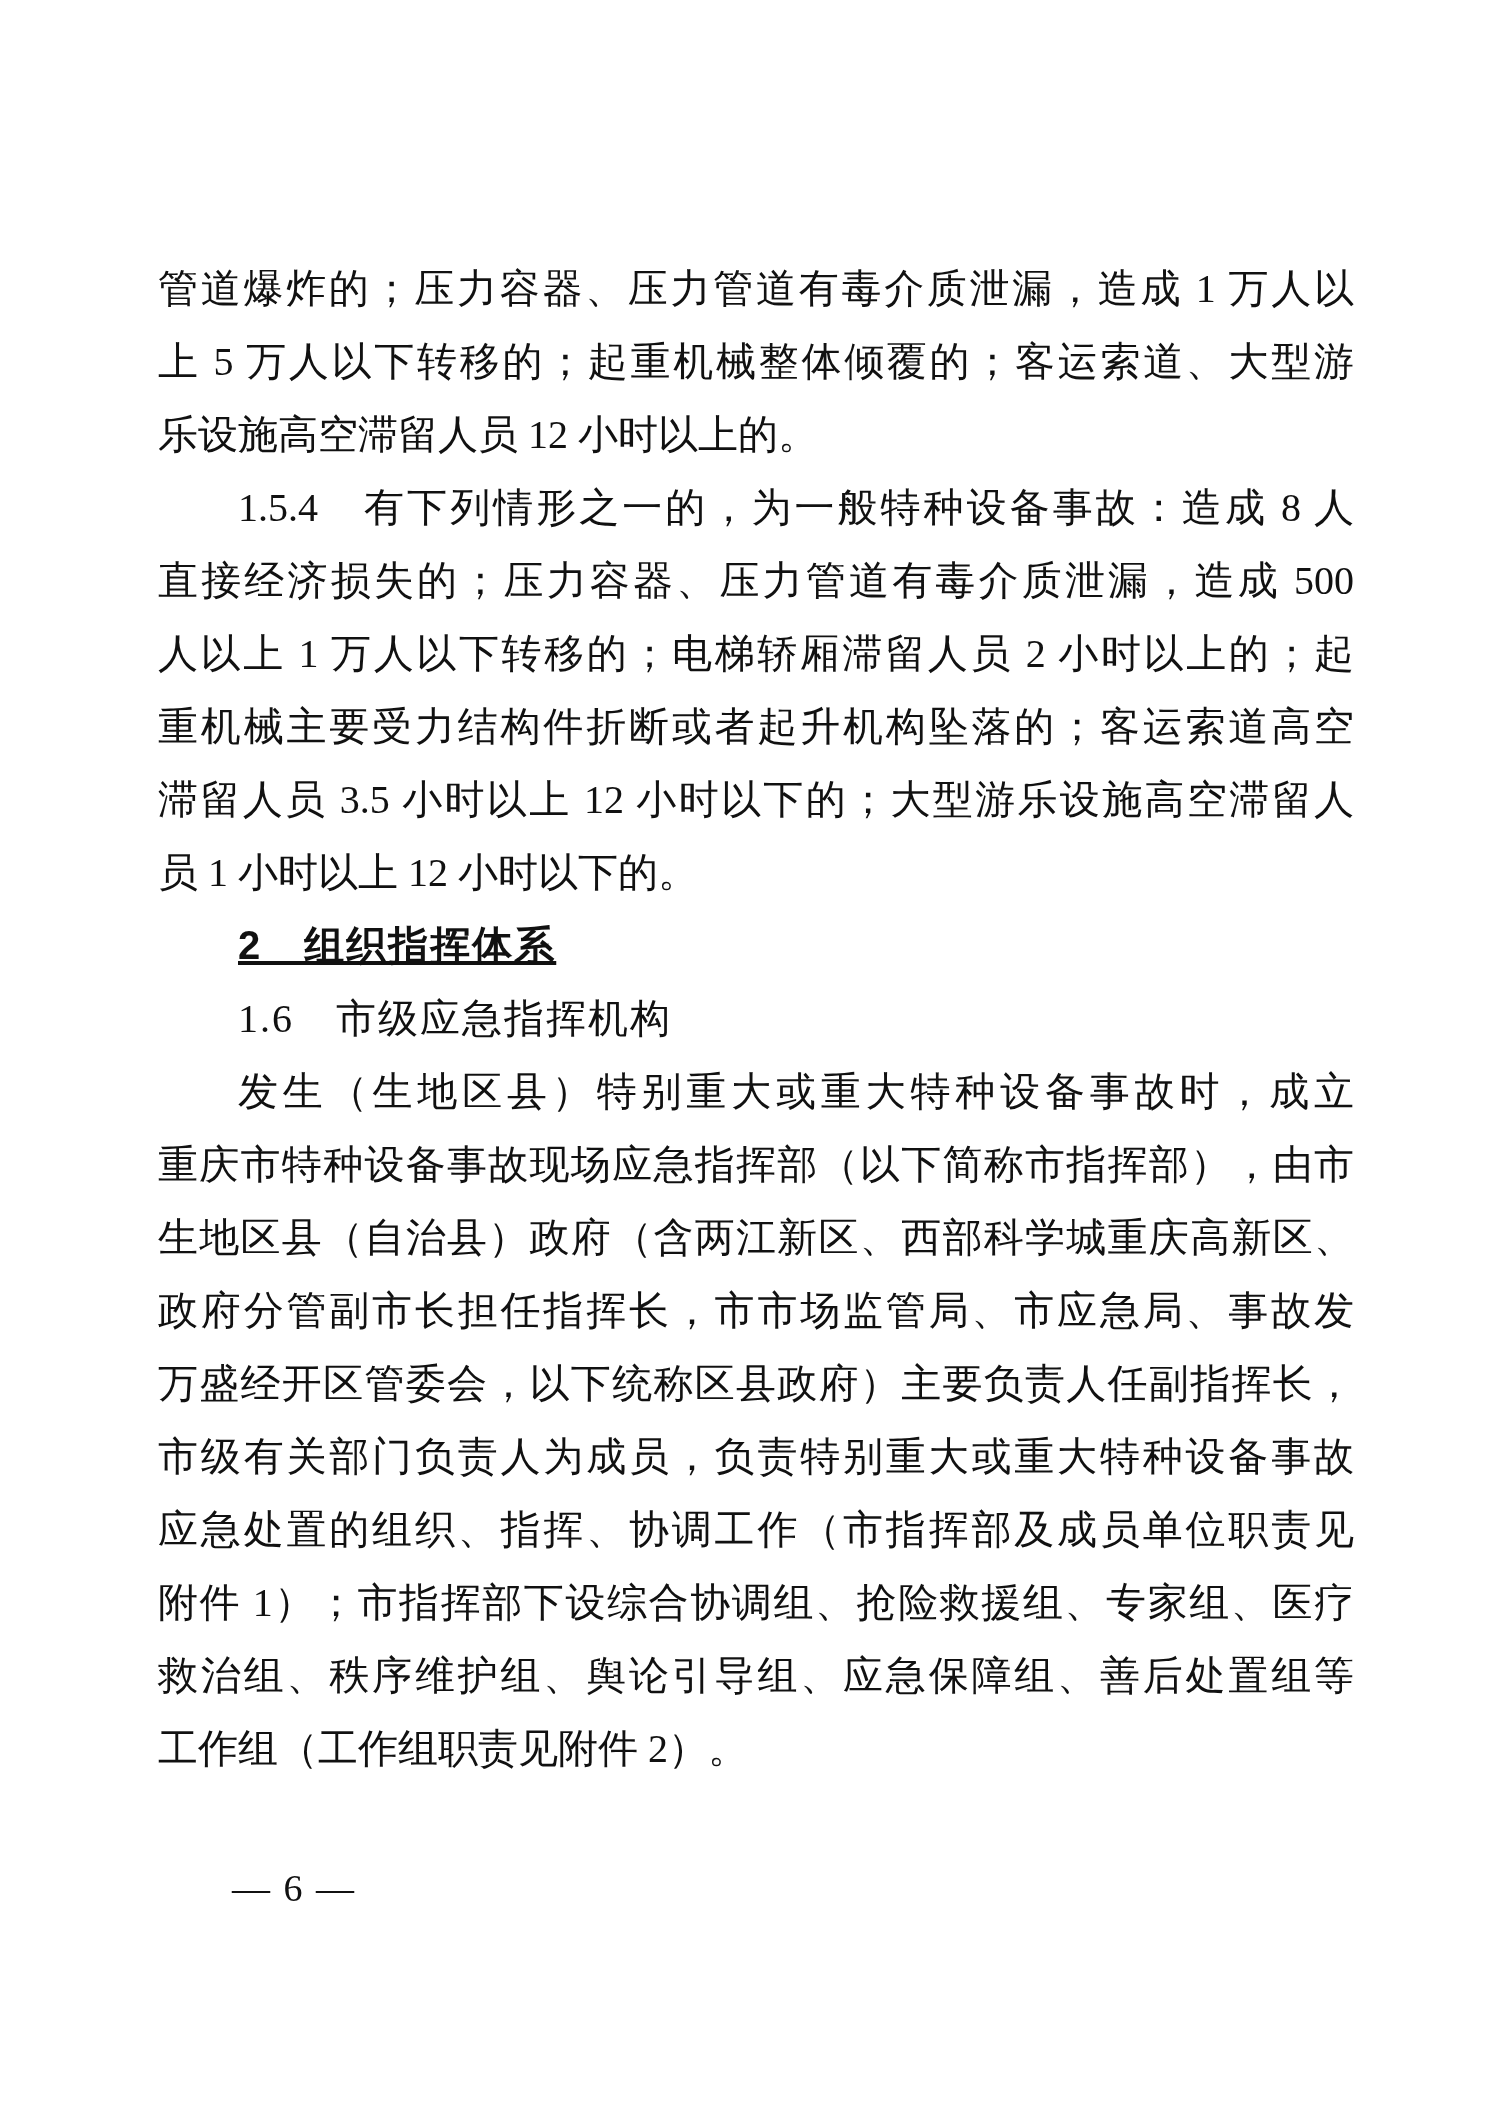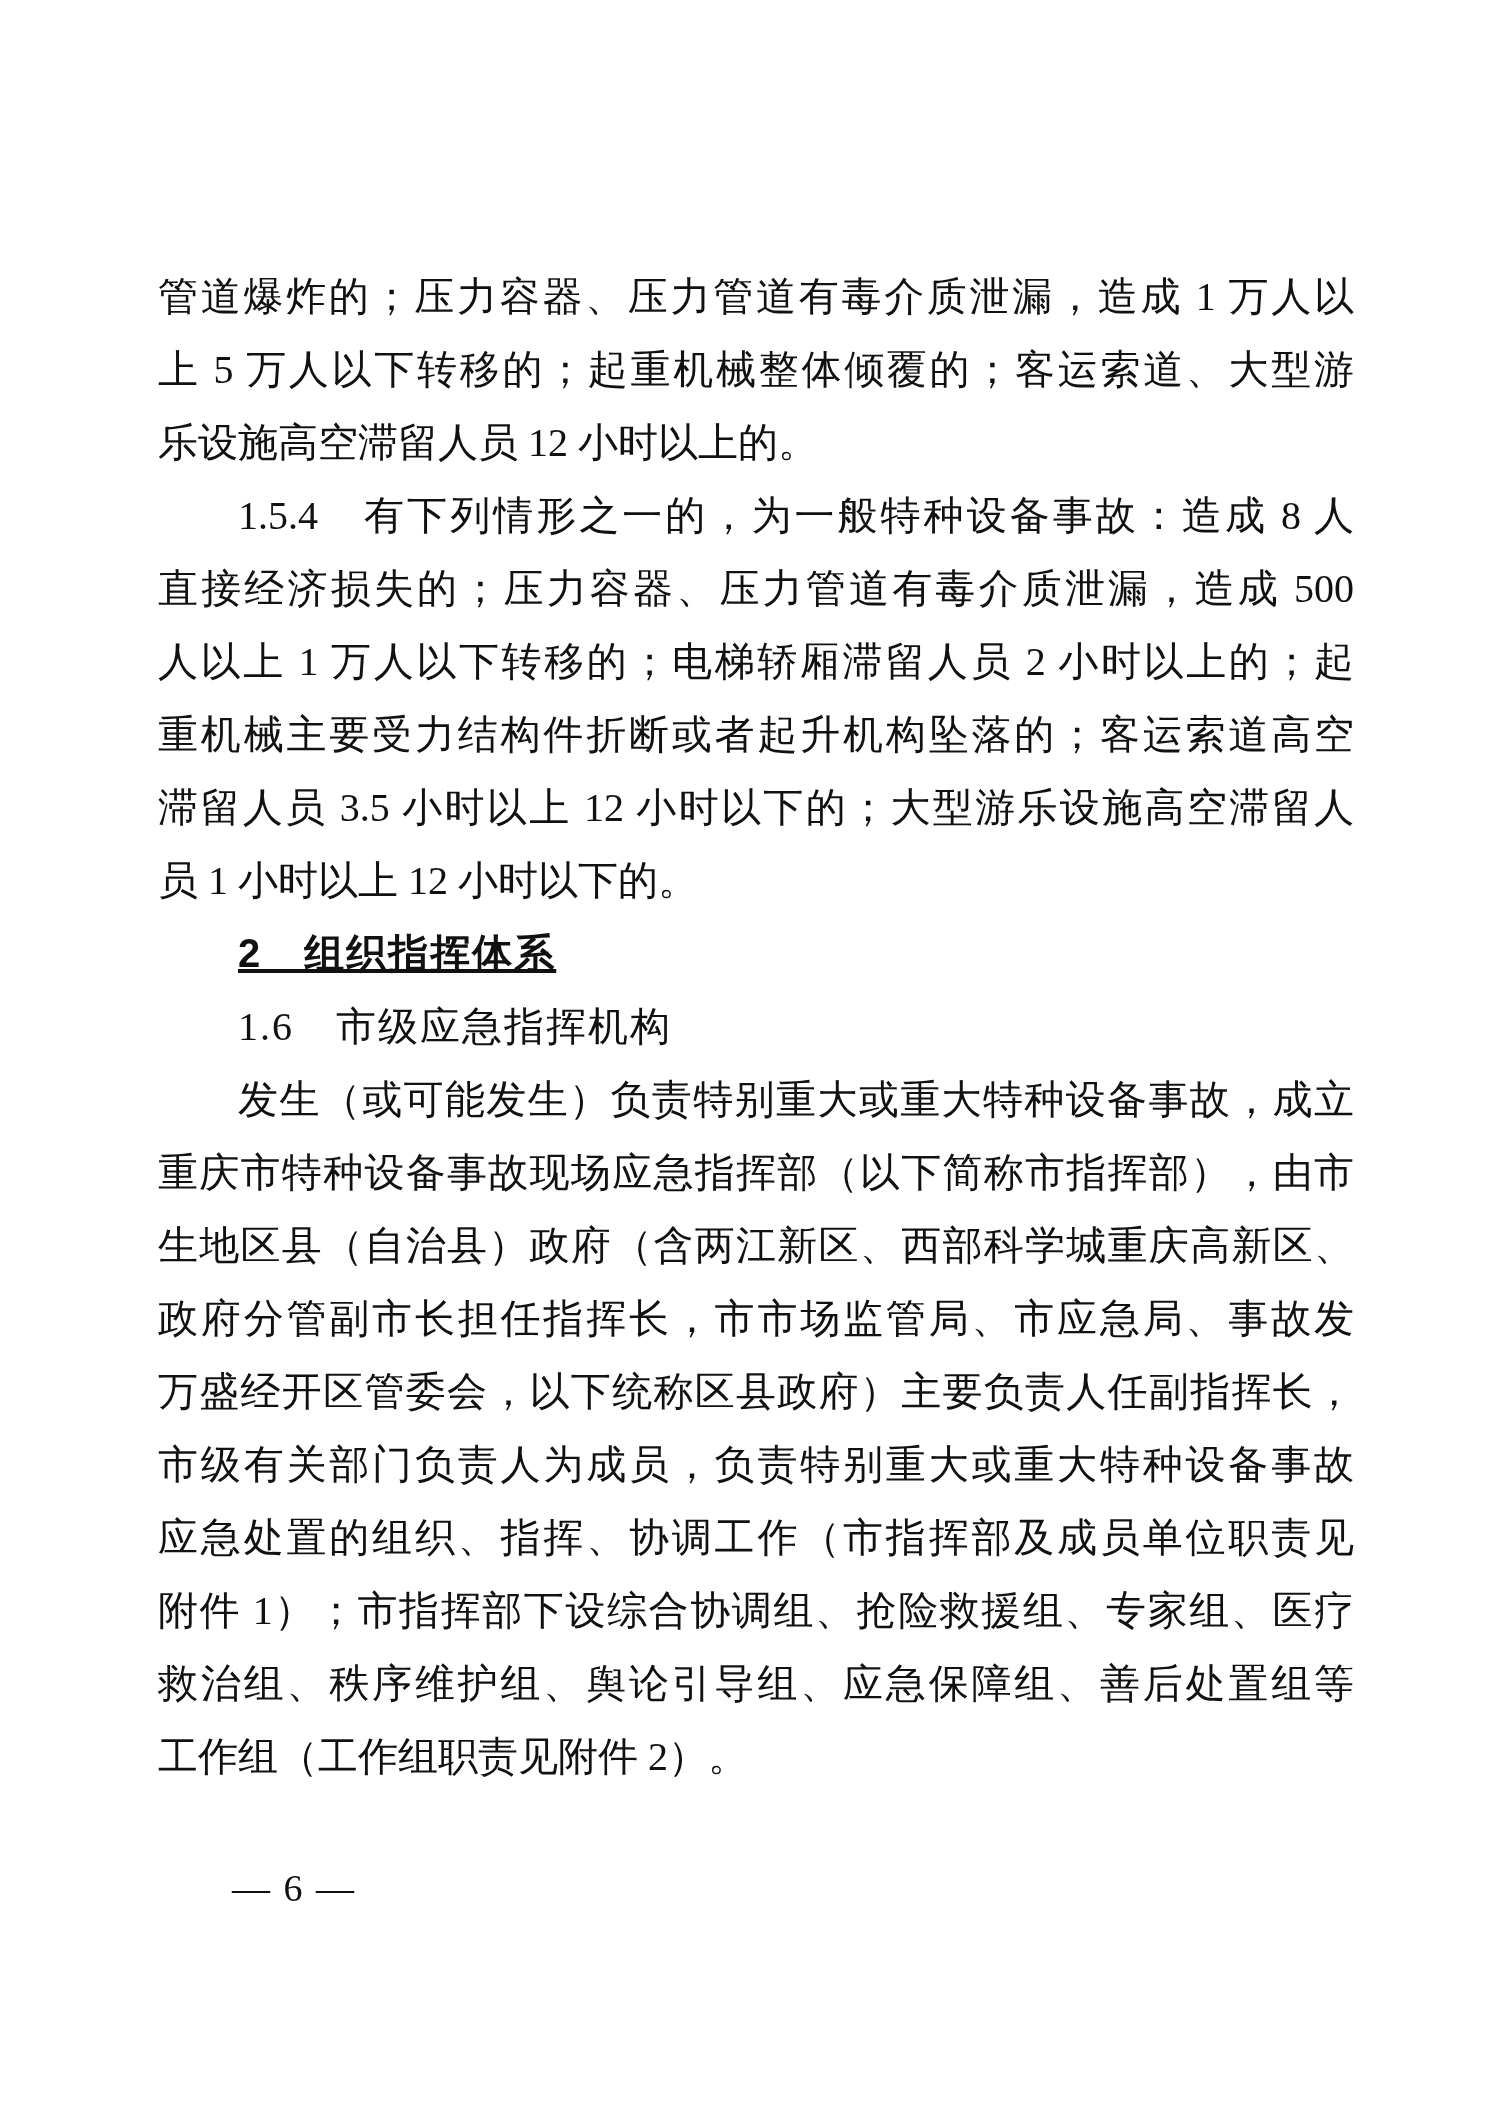--- a/index.html
+++ b/index.html
@@ -9,21 +9,21 @@
     height: 2104px;
     margin: 0 auto;
     background: #ffffff;
     overflow: hidden;
     font-family: "Liberation Serif", serif;
     color: #111111;
   }
   .text-block {
     position: absolute;
     left: 158px;
-    top: 260px;
+    top: 252px;
     width: 1196px;
   }
   .line {
     height: 73px;
     line-height: 73px;
     font-size: 40px;
     white-space: normal;
     overflow: visible;
   }
   
@@ -74,21 +74,21 @@
     <div class="line jl">上 5 万人以下转移的；起重机械整体倾覆的；客运索道、大型游</div>
     <div class="line ll">乐设施高空滞留人员 12 小时以上的。</div>
     <div class="line jl indent">1.5.4　有下列情形之一的，为一般特种设备事故：造成 8 人</div>
     <div class="line jl">直接经济损失的；压力容器、压力管道有毒介质泄漏，造成 500</div>
     <div class="line jl">人以上 1 万人以下转移的；电梯轿厢滞留人员 2 小时以上的；起</div>
     <div class="line jl">重机械主要受力结构件折断或者起升机构坠落的；客运索道高空</div>
     <div class="line jl">滞留人员 3.5 小时以上 12 小时以下的；大型游乐设施高空滞留人</div>
     <div class="line ll">员 1 小时以上 12 小时以下的。</div>
     <div class="line ll h1">2　组织指挥体系</div>
     <div class="line ll h2">1.6　市级应急指挥机构</div>
-    <div class="line jl indent">发生（或可能发生）负责特别重大或重大特种设备事故，成立</div>
+    <div class="line jl indent">发生（生地区县）特别重大或重大特种设备事故时，成立</div>
     <div class="line jl">重庆市特种设备事故现场应急指挥部（以下简称市指挥部），由市</div>
     <div class="line jl">生地区县（自治县）政府（含两江新区、西部科学城重庆高新区、</div>
     <div class="line jl">政府分管副市长担任指挥长，市市场监管局、市应急局、事故发</div>
     <div class="line jl">万盛经开区管委会，以下统称区县政府）主要负责人任副指挥长，</div>
     <div class="line jl">市级有关部门负责人为成员，负责特别重大或重大特种设备事故</div>
     <div class="line jl">应急处置的组织、指挥、协调工作（市指挥部及成员单位职责见</div>
     <div class="line jl">附件 1）；市指挥部下设综合协调组、抢险救援组、专家组、医疗</div>
     <div class="line jl">救治组、秩序维护组、舆论引导组、应急保障组、善后处置组等</div>
     <div class="line ll">工作组（工作组职责见附件 2）。</div>
   </div>

